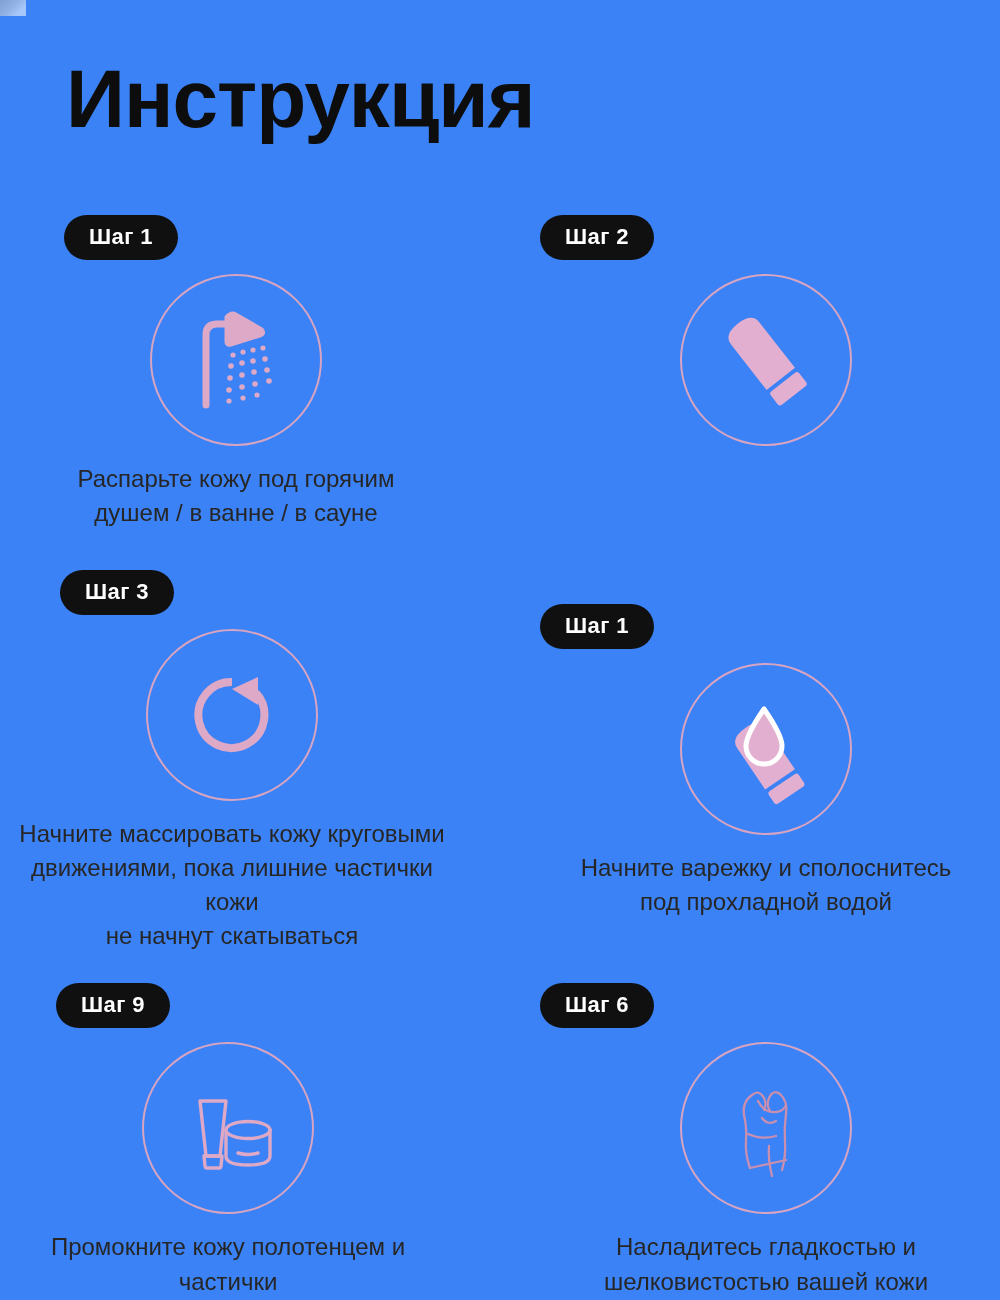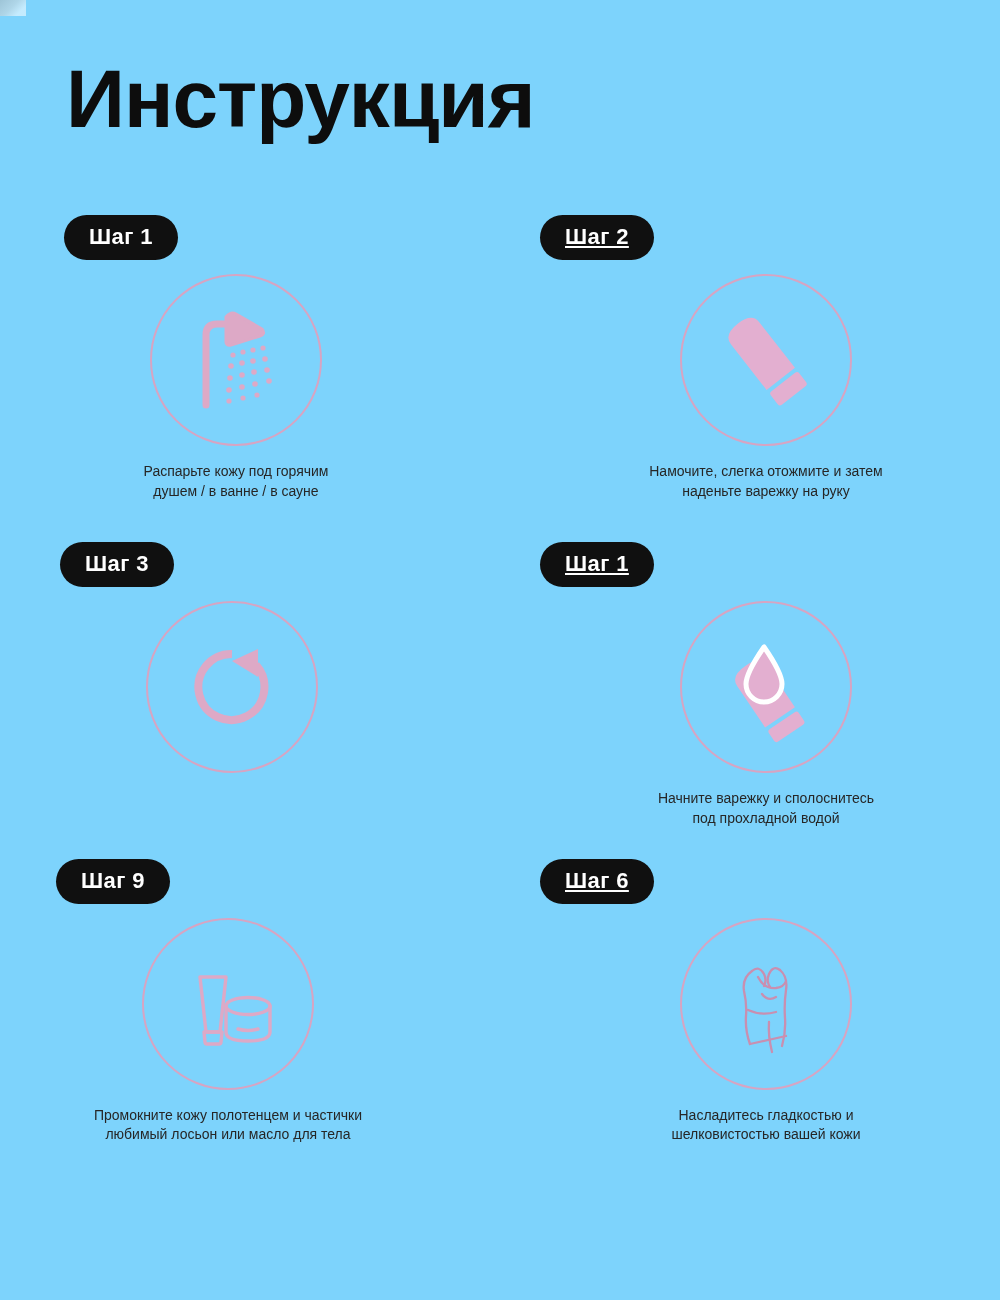--- a/index.html
+++ b/index.html
@@ -12,21 +12,21 @@
     height: 1300px;
     position: relative;
     overflow: hidden;
     font-family: "Liberation Sans", sans-serif;
     color: #1a1a1a;
   }
 
   .page {
     position: absolute;
     inset: 0;
-    background: #7dd3fc;
+    background: #3b82f6;
   }
 
   
   .corner-artifact {
     position: absolute;
     left: 0;
     top: 0;
     width: 26px;
     height: 16px;
     background: linear-gradient(135deg, #b9b9b9 0%, #d8d8d8 45%, #ffffff 75%);
@@ -70,46 +70,46 @@
     margin-left: 78px;
     background: #101010;
     color: #ffffff;
     font-size: 22px;
     font-weight: 700;
     letter-spacing: .4px;
     padding: 11px 25px 12px;
     border-radius: 24px;
     line-height: 1;
   }
-  .col.right .badge { margin-left: 24px; text-decoration: underline; }
+  .col.right .badge { margin-left: 24px; }
 
   .icon-circle {
     margin-top: 14px;
     width: 172px;
     height: 172px;
     border-radius: 50%;
     border: 2.5px solid #d7a4c2;
     display: flex;
     align-items: center;
     justify-content: center;
     box-sizing: border-box;
   }
 
   .caption {
     margin-top: 16px;
     text-align: center;
-    font-size: 14px;
+    font-size: 24px;
     line-height: 1.42;
     color: #262626;
     max-width: 440px;
     white-space: pre-line;
   }
 
   .r1 .col { padding-bottom: 0; }
-  .r2 { margin-top: 40px; }
+  .r2 { margin-top: 40px; align-items: center; }
   .r3 { margin-top: 30px; }
 
   
   .r1 .col.left  { transform: translateX(-14px); }
   .r1 .col.right { transform: translateX(16px); }
   .r2 .col.left  { transform: translateX(-18px); }
   .r2 .col.right { transform: translateX(16px); }
   .r3 .col.left  { transform: translateX(-22px); }
   .r3 .col.right { transform: translateX(16px); }
 </style>
@@ -164,36 +164,37 @@
       <div class="col right">
         <div class="badge">Шаг 2</div>
         <div class="icon-circle">
           <svg width="120" height="120" viewBox="0 0 120 120">
             <g transform="rotate(-38 60 60)">
               <path d="M42 26 Q42 14 60 14 Q78 14 78 26 L78 84 L42 84 Z" fill="#e3afd0"></path>
               <rect x="42" y="88" width="36" height="17" rx="3" fill="#e3afd0"></rect>
             </g>
           </svg>
         </div>
-        <div class="caption">Намочите, слегка отожмите и затем
-наденьте варежку на руку</div>
       </div>
 
     </div>
 
     <div class="row r2">
 
       <div class="col left">
         <div class="badge">Шаг 3</div>
         <div class="icon-circle">
           <svg width="120" height="120" viewBox="0 0 120 120">
             <path d="M60 27 A33 33 0 1 0 84 38" fill="none" stroke="#dda9c6" stroke-width="8" stroke-linecap="butt"></path>
             <path d="M86 22 L86 50 L60 34 Z" fill="#dda9c6"></path>
           </svg>
         </div>
+        <div class="caption">Начните массировать кожу круговыми
+движениями, пока лишние частички кожи
+не начнут скатываться</div>
       </div>
 
       <div class="col right">
         <div class="badge">Шаг 1</div>
         <div class="icon-circle">
           <svg width="120" height="120" viewBox="0 0 120 120">
               <g transform="rotate(-34 60 66)">
                 <path d="M40 44 Q40 32 58 32 Q76 32 76 44 L76 94 L40 94 Z" fill="#e3afd0"></path>
                 <rect x="40" y="98" width="36" height="15" rx="3" fill="#e3afd0"></rect>
               </g>

